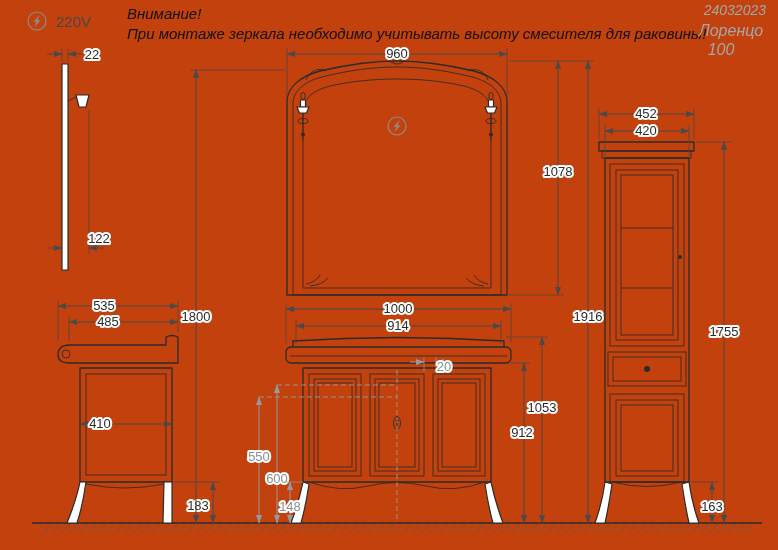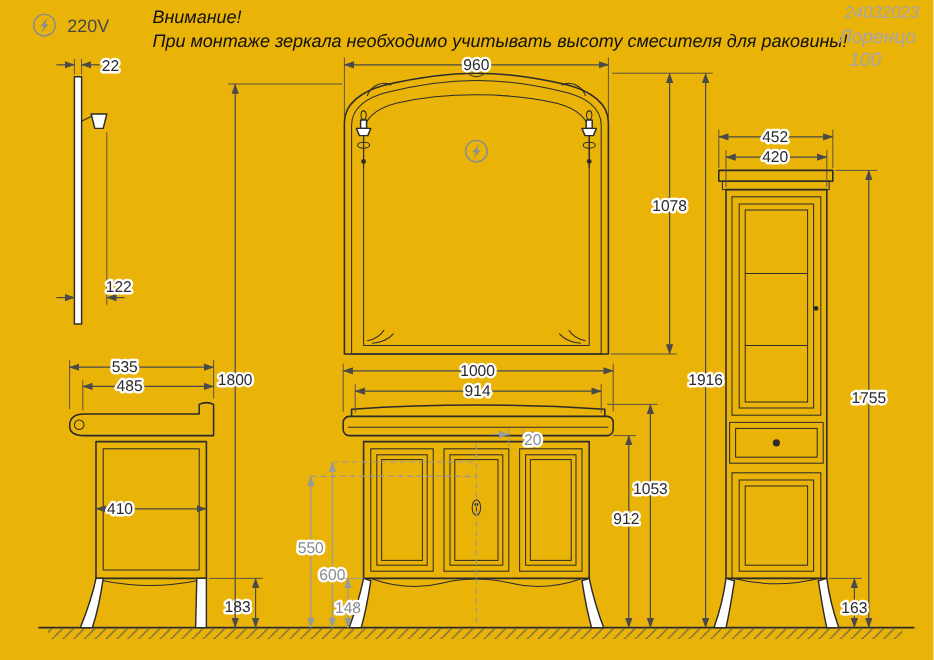--- a/index.html
+++ b/index.html
@@ -1,16 +1,16 @@
 <!DOCTYPE html>
 <html><head>
 <meta charset="utf-8">
 <style>
   html,body { margin:0; padding:0; background:#ffffff; }
-  .canvas { position:relative; width:778px; height:550px; background:#eab308; overflow:hidden;
+  .canvas { position:relative; width:778px; height:550px; background:#c2410c; overflow:hidden;
             font-family:"Liberation Sans", sans-serif; }
   svg text { font-family:"Liberation Sans", sans-serif; }
   .dimtext { font-size:13px; fill:#2b2b2b; text-anchor:middle;
              paint-order:stroke; stroke:#ffffff; stroke-width:4px; stroke-linejoin:round; }
   .grey    { fill:#8a8d90; }
   .outline { fill:none; stroke:#2b2b2b; stroke-width:1.3; stroke-linejoin:round; }
   .thin    { fill:none; stroke:#2b2b2b; stroke-width:0.85; }
   .solid   { fill:#ffffff; stroke:#2b2b2b; stroke-width:1.2; stroke-linejoin:round; }
   .darkfill{ fill:#2b2b2b; stroke:none; }
   .dim     { stroke:#4a4a4a; stroke-width:1; fill:none; }

